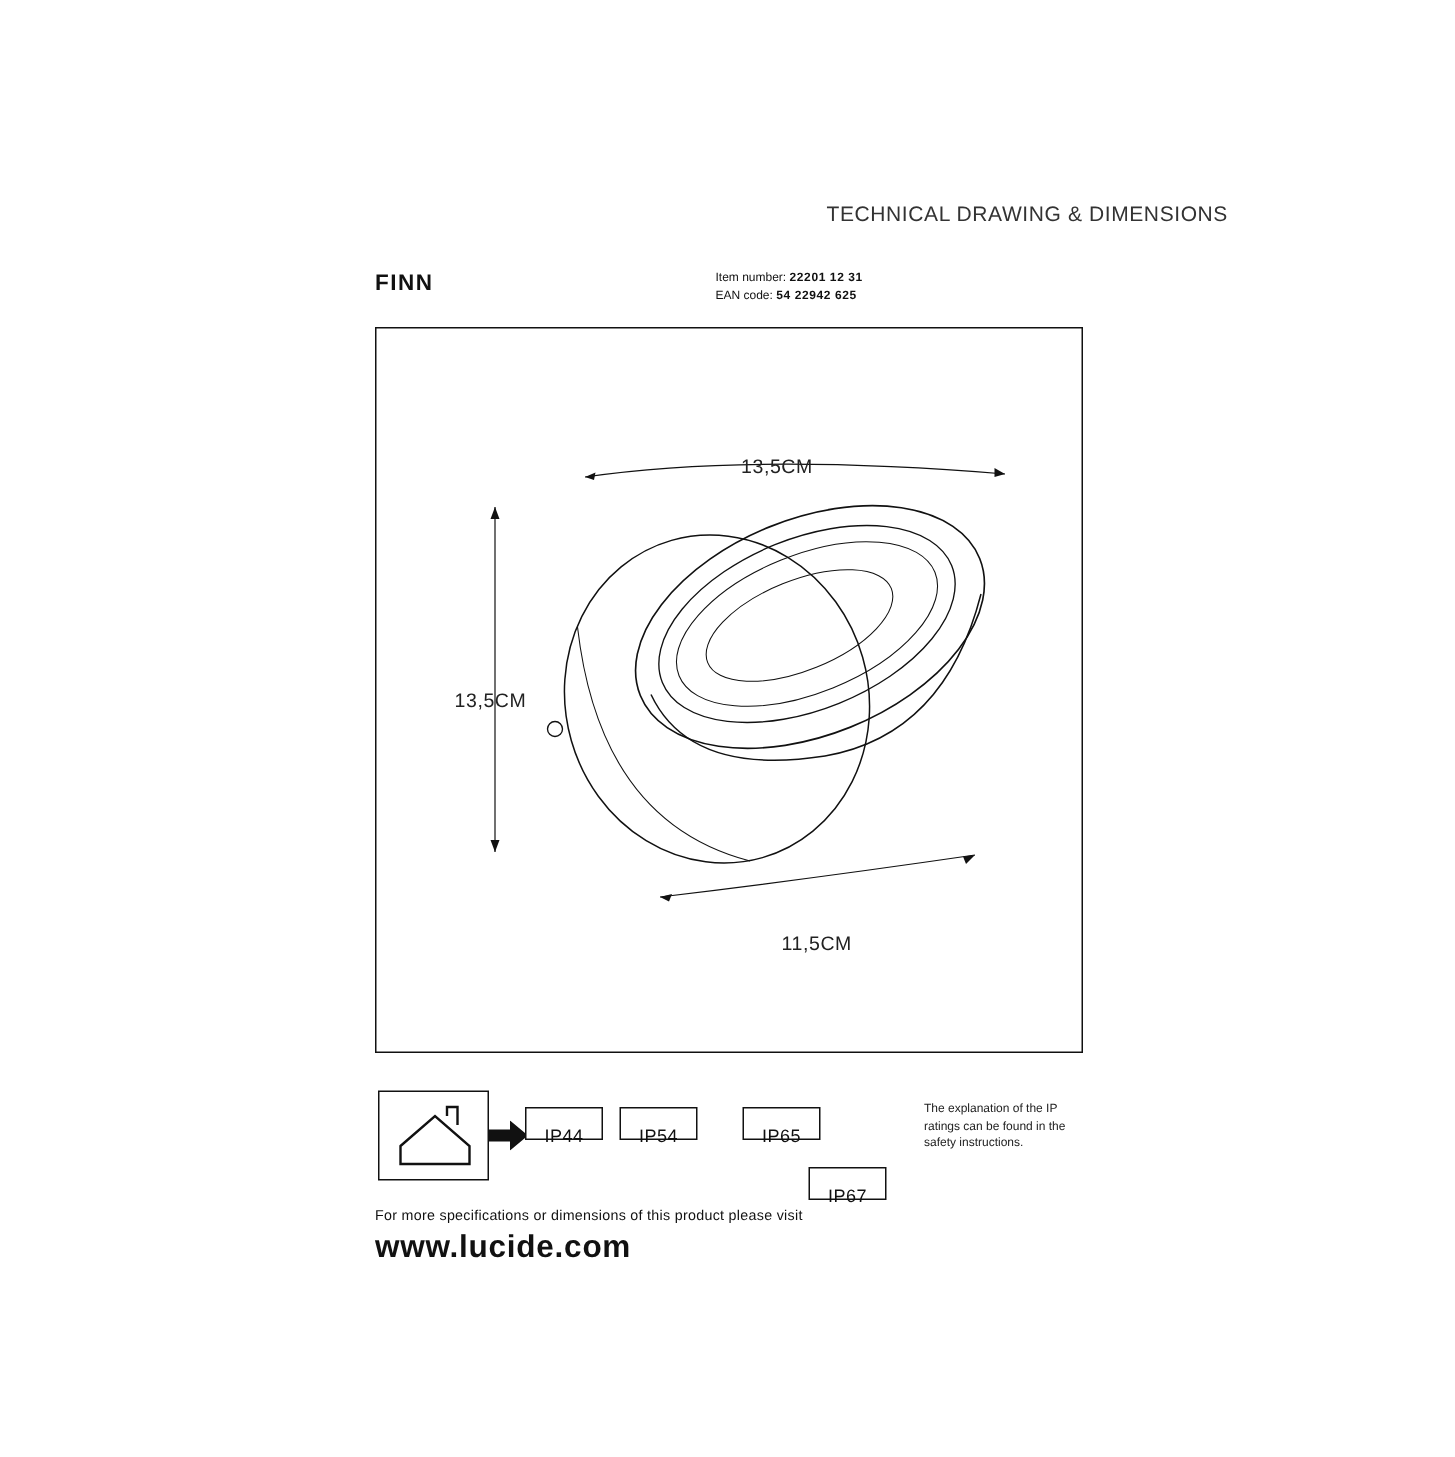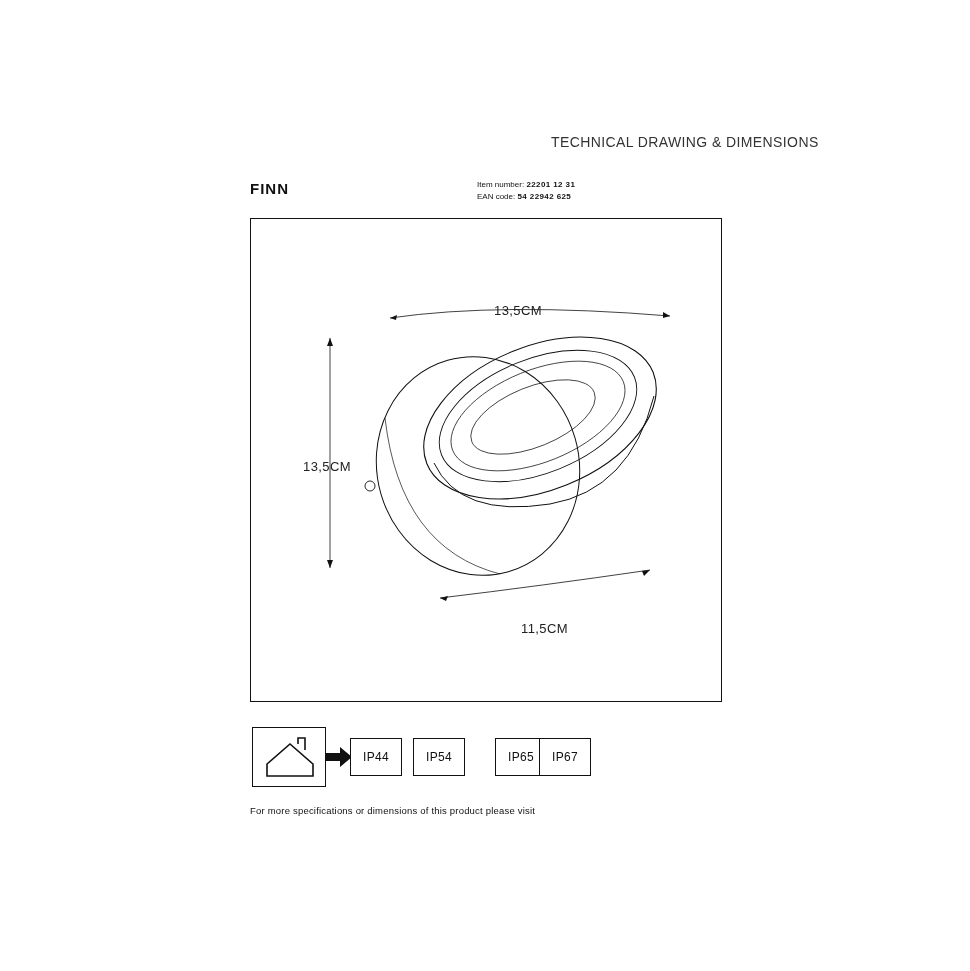--- a/index.html
+++ b/index.html
@@ -134,34 +134,34 @@
     width: 74px;
     height: 60px;
     border: 1px solid #111;
     box-sizing: border-box;
     background: #fff;
   }
   .ip-chip {
     position: absolute;
     top: 738px;
     width: 52px;
-    height: 38px;
+    height: 22px;
     border: 1px solid #111;
     box-sizing: border-box;
     background: #fff;
     font-size: 12px;
     color: #111;
     text-align: center;
     line-height: 36px;
     letter-spacing: 0.3px;
   }
   .ip1 { left: 350px; }
   .ip2 { left: 413px; }
   .ip3 { left: 495px; }
-  .ip4 { left: 539px; }
+  .ip4 { left: 539px; margin-top: 40px; }
 
   .ip-note {
     position: absolute;
     left: 616px;
     top: 733px;
     width: 110px;
     font-size: 8px;
     line-height: 11.5px;
     color: #222;
   }
@@ -256,16 +256,18 @@
 
   <svg style="position:absolute;left:326px;top:747px;width:26px;height:20px" viewBox="0 0 26 20">
     <path d="M0 6 L14 6 L14 0 L26 10 L14 20 L14 14 L0 14 Z" fill="#111"></path>
   </svg>
 
   <div class="ip-chip ip1">IP44</div>
   <div class="ip-chip ip2">IP54</div>
   <div class="ip-chip ip3">IP65</div>
   <div class="ip-chip ip4">IP67</div>
 
+  <div class="ip-note">The explanation of the IP ratings can be found in the safety instructions.</div>
 
   <div class="footer-line">For more specifications or dimensions of this product please visit</div>
+  <div class="footer-url">www.lucide.com</div>
 
 </div>
 
 </body></html>

